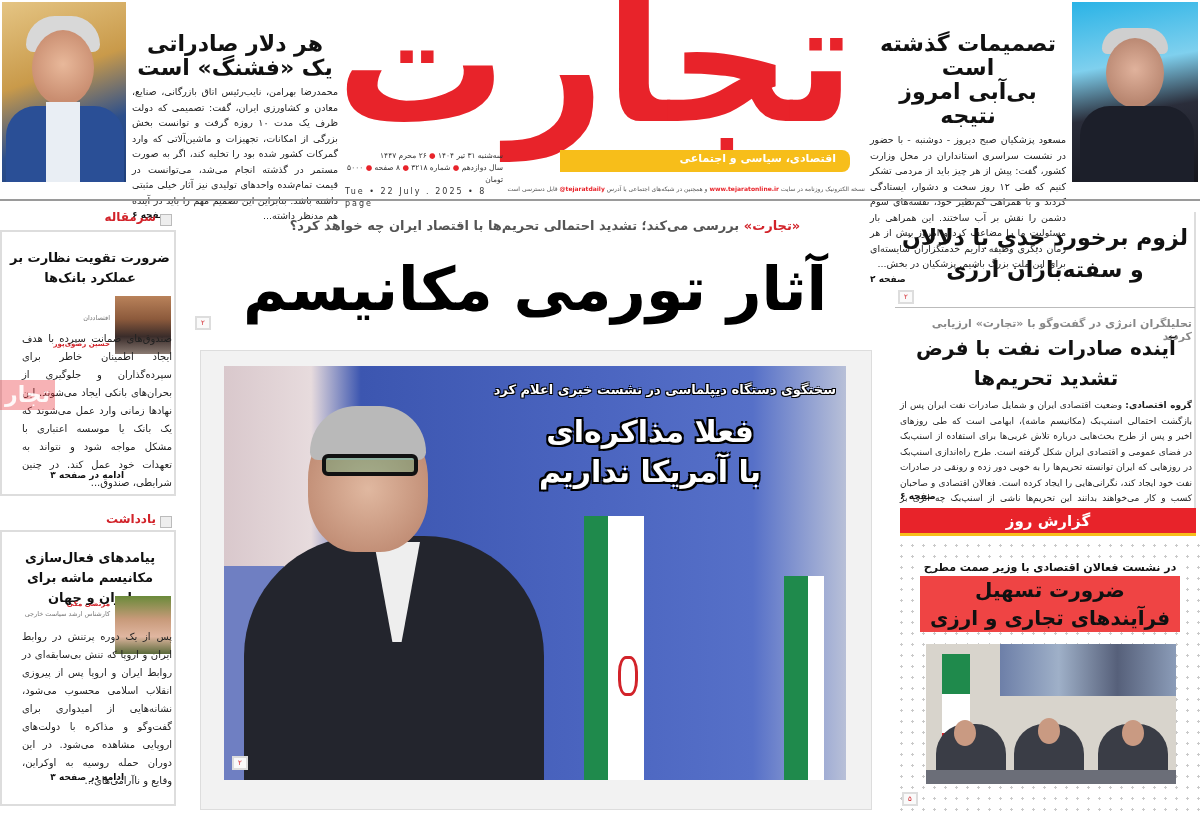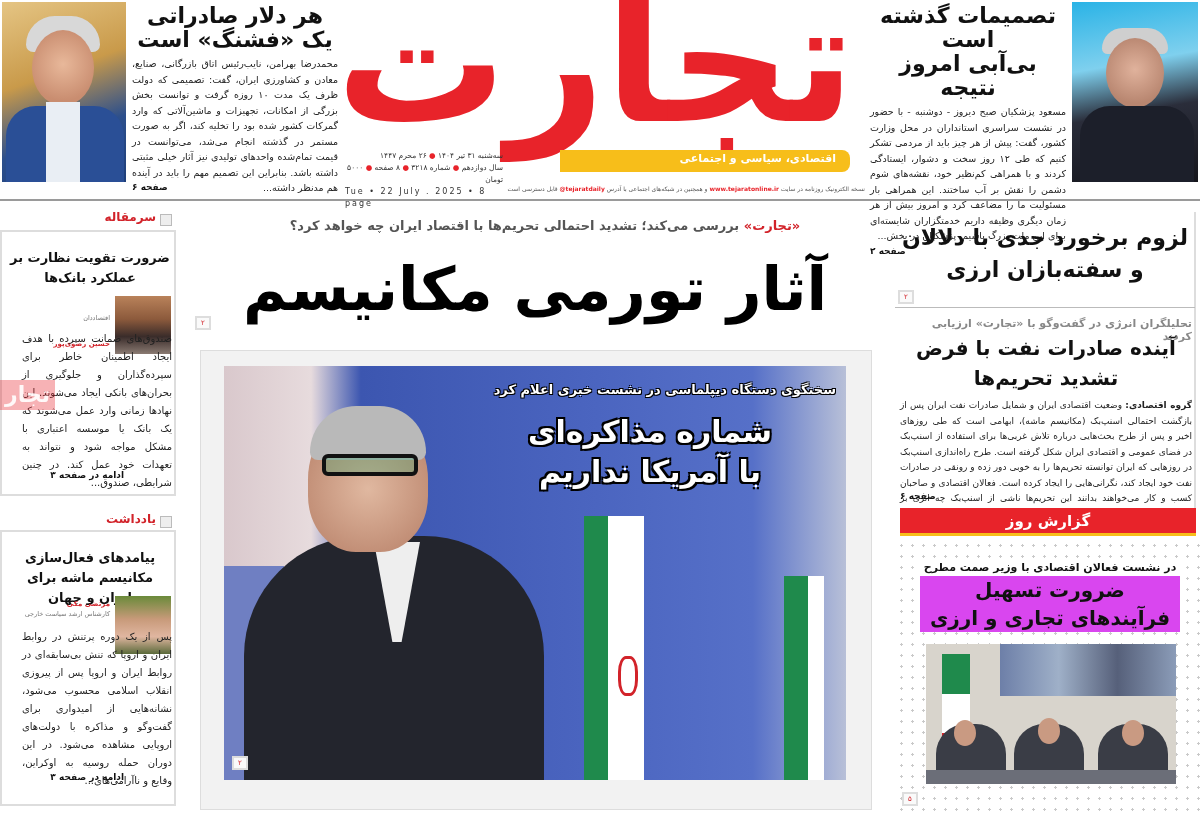--- a/index.html
+++ b/index.html
@@ -15,21 +15,21 @@
     .photo-right { left: 1072px; top: 2px; width: 126px; height: 180px; background: linear-gradient(170deg,#2ab3e6 0%,#7fd0ee 35%,#2a2d3a 60%,#15161c 100%); }
     .face { position: absolute; border-radius: 50%; }
     .photo-left .face { left: 30px; top: 28px; width: 62px; height: 76px; background: radial-gradient(circle at 50% 45%,#e8b89a 0%,#c98d70 70%); }
     .photo-left .hair { position:absolute; left: 24px; top: 14px; width: 74px; height: 36px; border-radius: 40px 40px 10px 10px; background:#d8d8d8; }
     .photo-left .body { position:absolute; left: 4px; top: 104px; width: 118px; height: 80px; background:#2a4f96; border-radius: 30px 30px 0 0; }
     .photo-left .shirt { position:absolute; left: 44px; top: 100px; width: 34px; height: 80px; background:#e9eef4; }
     .photo-right .face { left: 34px; top: 36px; width: 58px; height: 70px; background: radial-gradient(circle at 50% 45%,#e0b29c 0%,#b88670 70%); }
     .photo-right .hair { position:absolute; left: 30px; top: 26px; width: 66px; height: 26px; border-radius: 30px 30px 8px 8px; background:#cfcfcf; }
     .photo-right .body { position:absolute; left: 8px; top: 104px; width: 114px; height: 80px; background:#1c1f2a; border-radius: 30px 30px 0 0; }
 
-    .top-story { position: absolute; text-align: right; }
+    .top-story { position: absolute; text-align: right; margin-top: 28px; }
     .top-story .hl { font-family: "DejaVu Sans", sans-serif; font-weight: bold; font-size: 22px; line-height: 24px; text-align: center; color: #111; }
     .top-story .body-text { font-size: 9.5px; line-height: 15.5px; color: #222; text-align: justify; margin-top: 4px; }
     .top-story .pg { font-weight: bold; font-size: 9px; color: #111; float: left; }
 
     .story-left { left: 132px; top: 4px; width: 206px; }
     .story-right { left: 870px; top: 4px; width: 196px; }
 
     
     .logo-wrap { position: absolute; left: 345px; top: 0; width: 520px; height: 200px; }
     .logo-text { position: absolute; left: 20px; top: -38px; width: 490px; text-align: center; font-family: "DejaVu Sans", sans-serif; font-weight: bold; font-size: 170px; color: #e8232a; line-height: 200px; letter-spacing: -6px; -webkit-text-stroke: 0px; text-shadow: 0 0 0 #fff, 3px 3px 0 #fff, -3px -3px 0 #fff; }
@@ -82,21 +82,21 @@
     .rc-vline { position: absolute; left: 1194px; top: 212px; width: 2px; height: 300px; background: #ddd; }
     .rc-kicker2 { position: absolute; left: 900px; top: 317px; width: 292px; font-size: 11px; font-weight: bold; color: #888; }
     .rc-hl2 { position: absolute; left: 900px; top: 333px; width: 292px; text-align: center; font-size: 20px; line-height: 30px; font-weight: bold; color: #111; }
     .rc-body { position: absolute; left: 900px; top: 398px; width: 292px; font-size: 9px; line-height: 15.5px; color: #222; text-align: justify; }
     .rc-body b { font-weight: bold; }
     .rc-pg { position: absolute; left: 900px; top: 491px; font-size: 9px; font-weight: bold; color: #111; }
 
     .report-bar { position: absolute; left: 900px; top: 508px; width: 296px; height: 28px; background: #e8232a; border-bottom: 3px solid #f7be1a; text-align: center; color: #fff; font-size: 15px; font-weight: bold; line-height: 26px; }
     .dot-box { position: absolute; left: 896px; top: 540px; width: 304px; height: 273px; background-color: #fff; background-image: radial-gradient(#c9c9c9 1px, transparent 1.3px); background-size: 11px 11px; }
     .rep-kicker { position: absolute; left: 920px; top: 561px; width: 260px; text-align: center; font-size: 11px; font-weight: bold; color: #111; background: #fff; }
-    .rep-hl { position: absolute; left: 920px; top: 576px; width: 260px; text-align: center; font-size: 20px; line-height: 28px; font-weight: bold; color: #111; background: #d946ef; }
+    .rep-hl { position: absolute; left: 920px; top: 576px; width: 260px; text-align: center; font-size: 20px; line-height: 28px; font-weight: bold; color: #111; background: #ef4444; }
     .rep-img { position: absolute; left: 926px; top: 644px; width: 250px; height: 140px; background: #d8d4cc; overflow: hidden; }
     .rep-screen { position: absolute; left: 74px; top: 0; width: 176px; height: 52px; background: linear-gradient(90deg,#6d7fa8,#9fb0c8,#56607a,#8b9cb8); }
     .rep-flag { position: absolute; left: 16px; top: 10px; width: 28px; height: 120px; background: linear-gradient(180deg,#1f8a4c 0%,#1f8a4c 33%,#ffffff 33%,#ffffff 66%,#d2232a 66%); }
     .rep-person { position: absolute; width: 70px; height: 60px; bottom: 0; border-radius: 30px 30px 0 0; background: #3a3d46; }
     .rep-head { position: absolute; width: 22px; height: 26px; border-radius: 50%; background: #c99a82; }
     .rep-table { position: absolute; left: 0; bottom: 0; width: 250px; height: 14px; background: #6b6e78; }
   </style>
 </head>
 <body>
 
@@ -190,21 +190,21 @@
     </div>
   <div class="hero-flag2"></div>
   <div class="hero-suit"></div>
   <div class="hero-shirt"></div>
   <div class="hero-person"></div>
   <div class="hero-hair"></div>
   <div class="hero-glasses"></div>
 </div>
 <div class="hero-kicker">سخنگوی دستگاه دیپلماسی در نشست خبری اعلام کرد</div>
 <div class="hero-hl">
-  <div>شماره مذاکره‌ای</div>
+  <div>فعلا مذاکره‌ای</div>
   <div>با آمریکا نداریم</div>
 </div>
 <div class="pg-badge" style="left:232px;top:756px;">۲</div>
 
 <div class="rc-vline"></div>
 <div class="rc-hl1">لزوم برخورد جدی با دلالان و سفته‌بازان ارزی</div>
 <div class="pg-badge" style="left:898px;top:290px;">۲</div>
 <div class="rc-sep"></div>
 
 <div class="rc-kicker2">تحلیلگران انرژی در گفت‌وگو با «تجارت» ارزیابی کردند</div>

